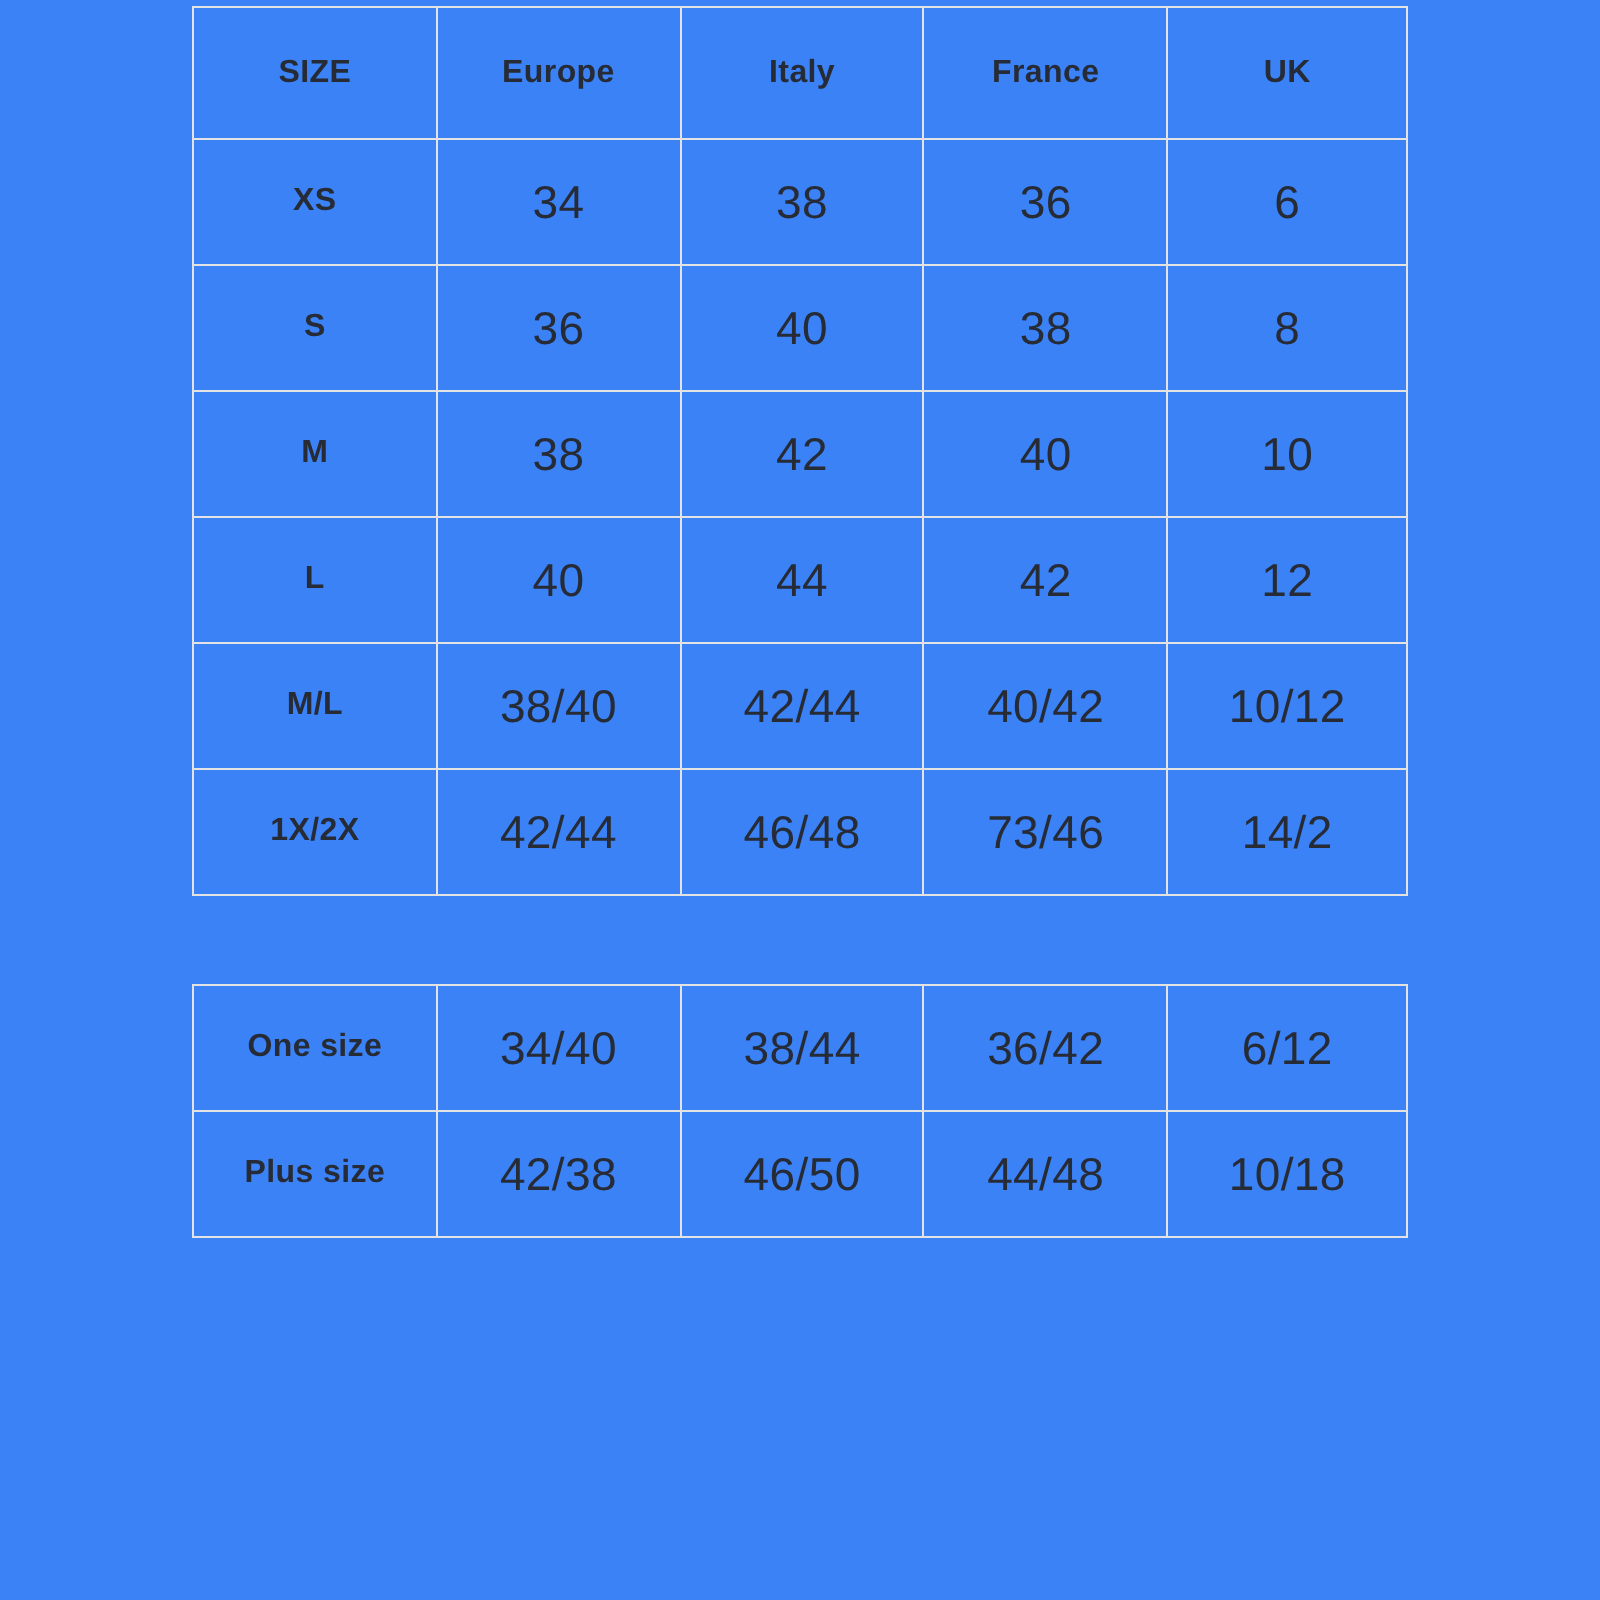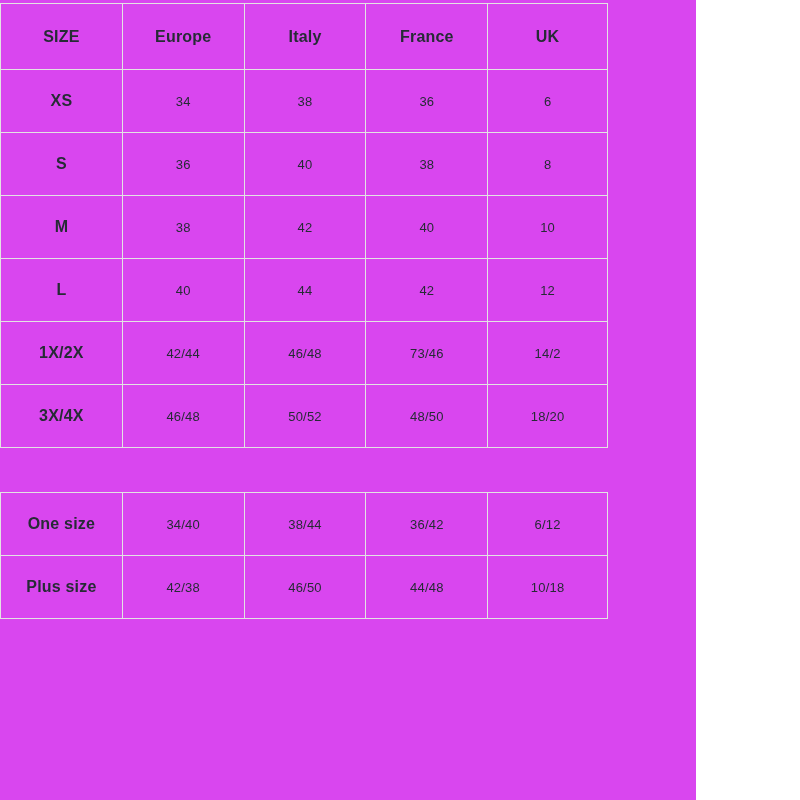--- a/index.html
+++ b/index.html
@@ -5,46 +5,47 @@
   * { box-sizing: border-box; }
   html, body {
     margin: 0;
     padding: 0;
     width: 800px;
     height: 800px;
     background: #ffffff;
     font-family: "Liberation Sans", sans-serif;
   }
   .page {
-    width: 696px;
+    width: 800px;
     height: 800px;
     position: relative;
-    background: #d946ef;
+    background: #3b82f6;
     display: flex;
     flex-direction: column;
+    align-items: center;
   }
   table.size-table {
     border-collapse: collapse;
     table-layout: fixed;
     width: 608px;
   }
   table.size-table col.c0 { width: 118px; }
   table.size-table col.c1 { width: 118px; }
   table.size-table col.c2 { width: 118px; }
   table.size-table col.c3 { width: 118px; }
   table.size-table col.c4 { width: 116px; }
 
   table.size-table td,
   table.size-table th {
     border: 1px solid #e3e3e3;
     text-align: center;
     vertical-align: middle;
     color: #262b35;
     font-weight: 400;
-    font-size: 13px;
+    font-size: 23px;
     padding: 0;
     height: 63px;
     letter-spacing: 0.2px;
   }
   table.size-table th,
   table.size-table td.rowhead {
     font-weight: 700;
     font-size: 16px;
   }
   
@@ -106,32 +107,32 @@
         <td>10</td>
       </tr>
       <tr>
         <td class="rowhead">L</td>
         <td>40</td>
         <td>44</td>
         <td>42</td>
         <td>12</td>
       </tr>
       <tr>
+        <td class="rowhead">M/L</td>
+        <td>38/40</td>
+        <td>42/44</td>
+        <td>40/42</td>
+        <td>10/12</td>
+      </tr>
+      <tr>
         <td class="rowhead">1X/2X</td>
         <td>42/44</td>
         <td>46/48</td>
         <td>73/46</td>
         <td>14/2</td>
-      </tr>
-      <tr>
-        <td class="rowhead">3X/4X</td>
-        <td>46/48</td>
-        <td>50/52</td>
-        <td>48/50</td>
-        <td>18/20</td>
       </tr>
     </tbody>
   </table>
 
   <table class="size-table" id="secondary-table">
     <colgroup>
       <col class="c0">
         <col class="c1">
         <col class="c2">
         <col class="c3">

